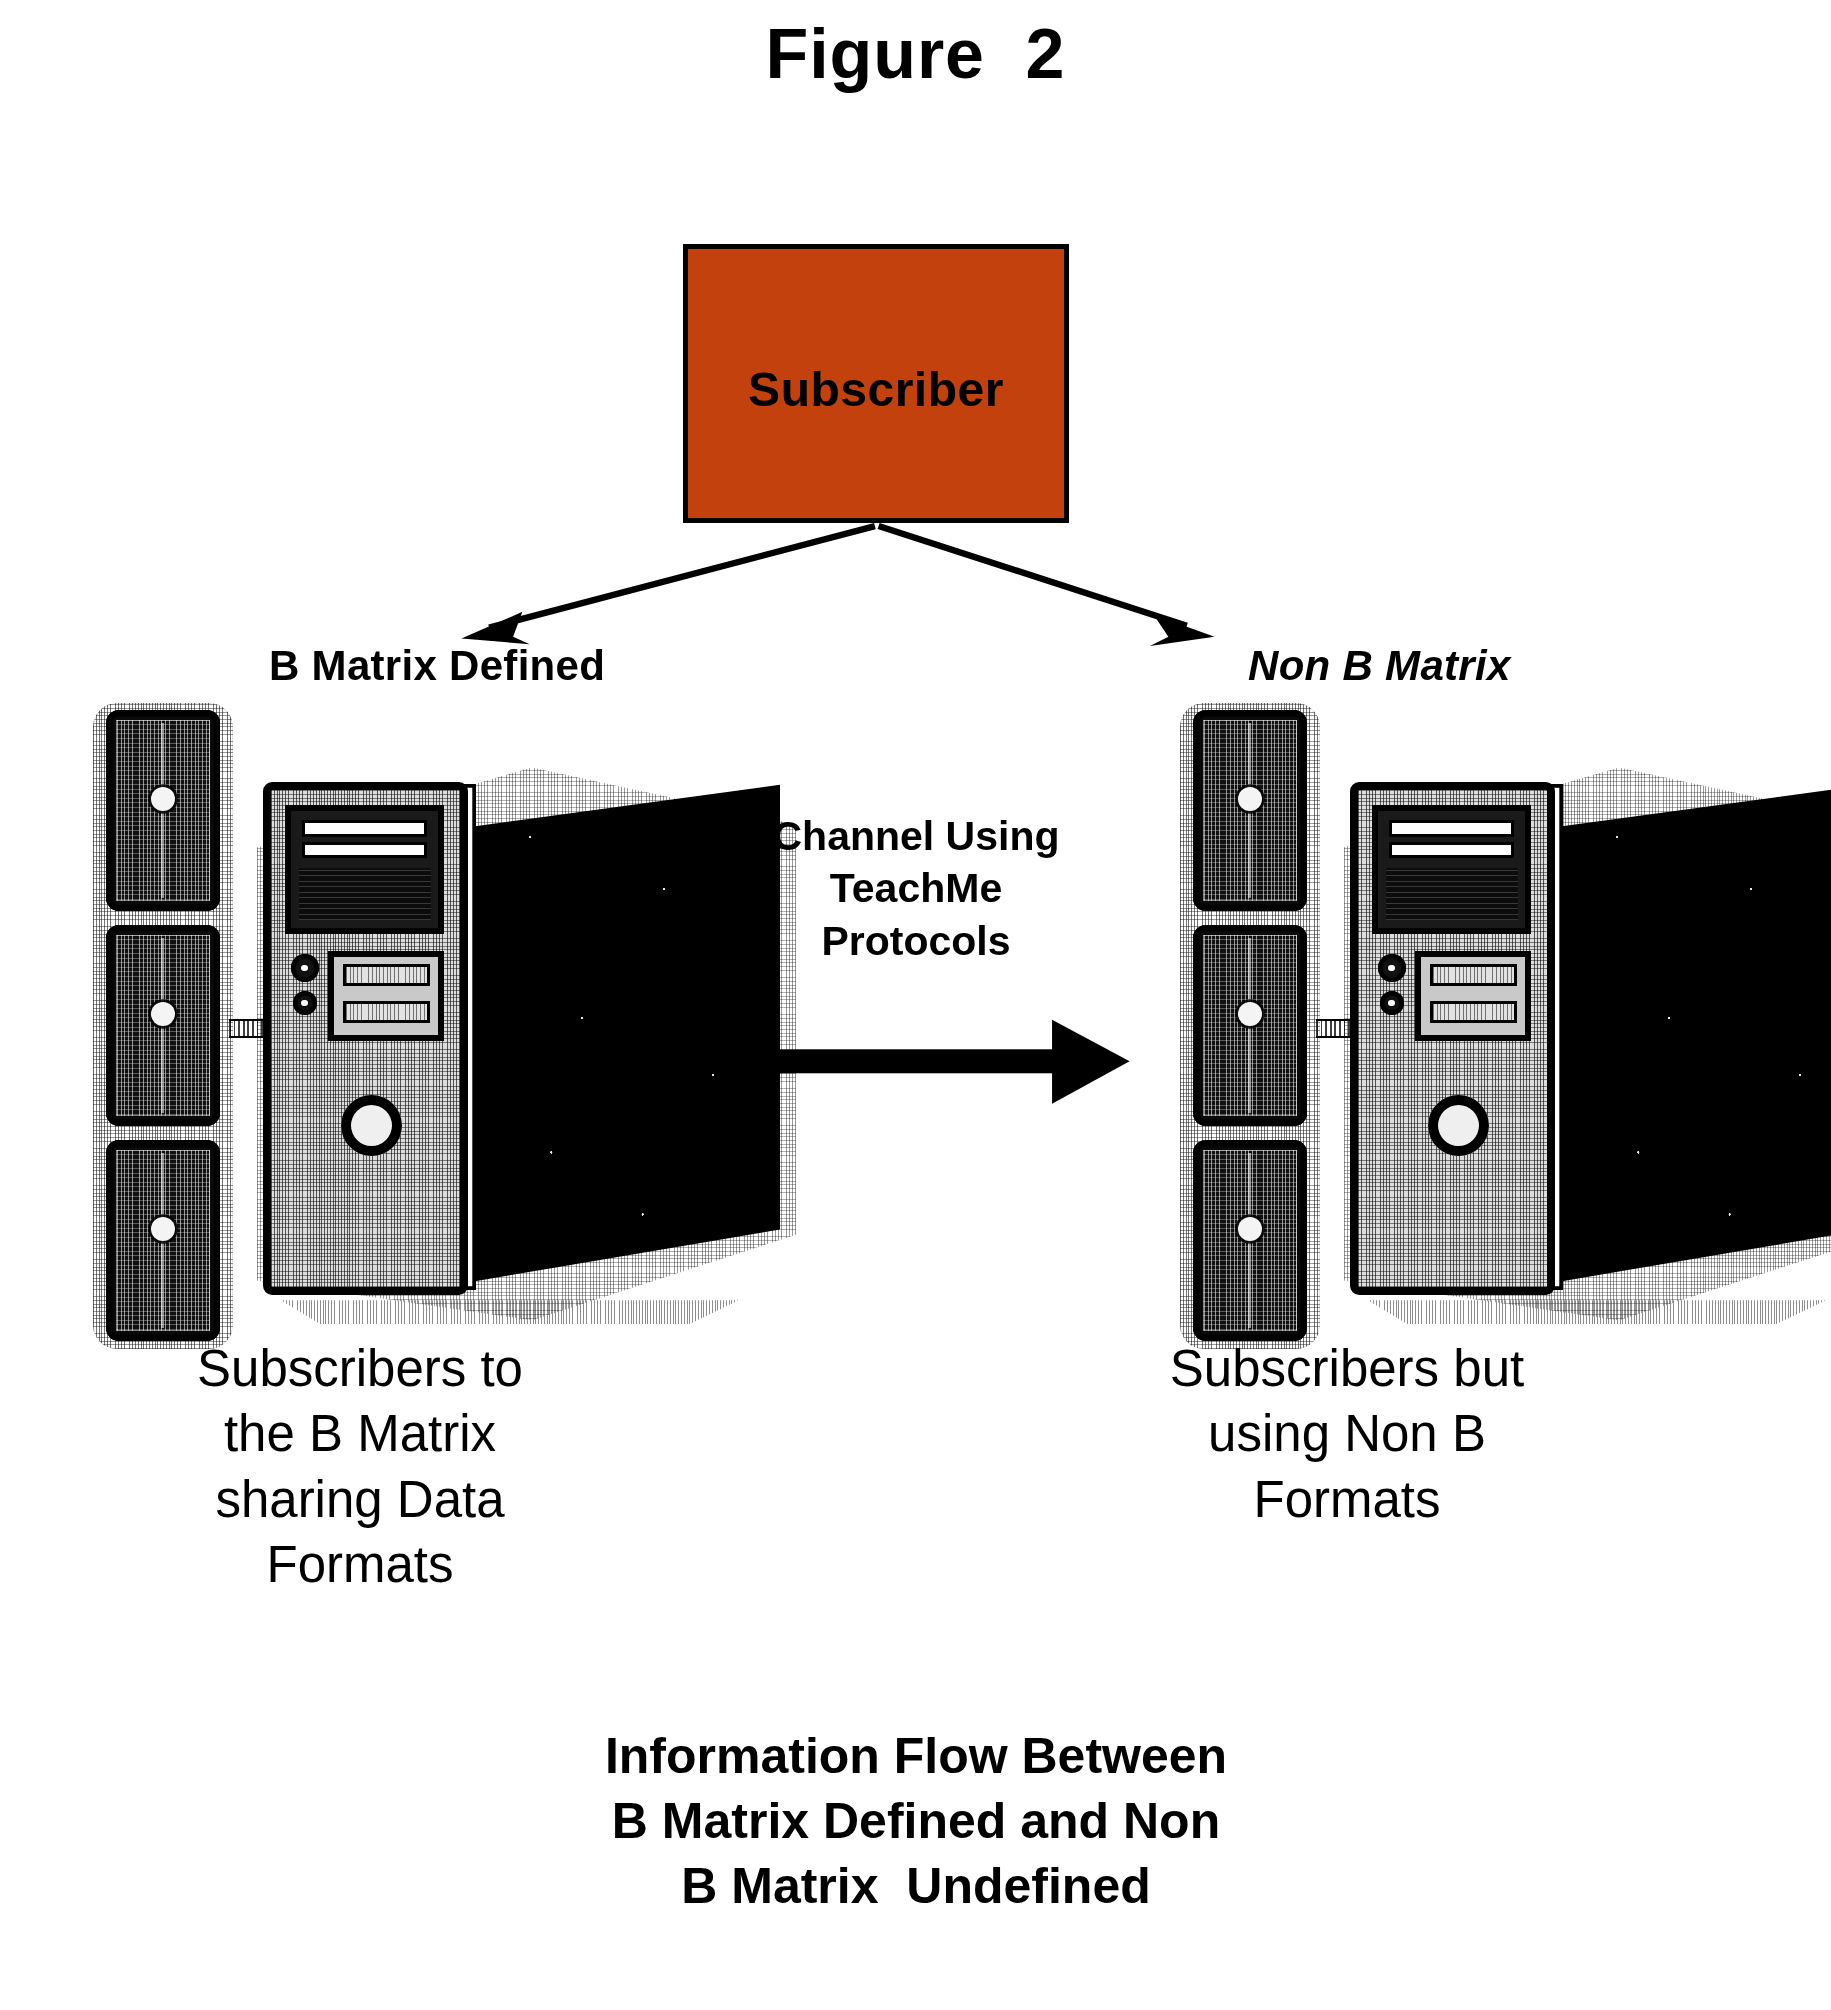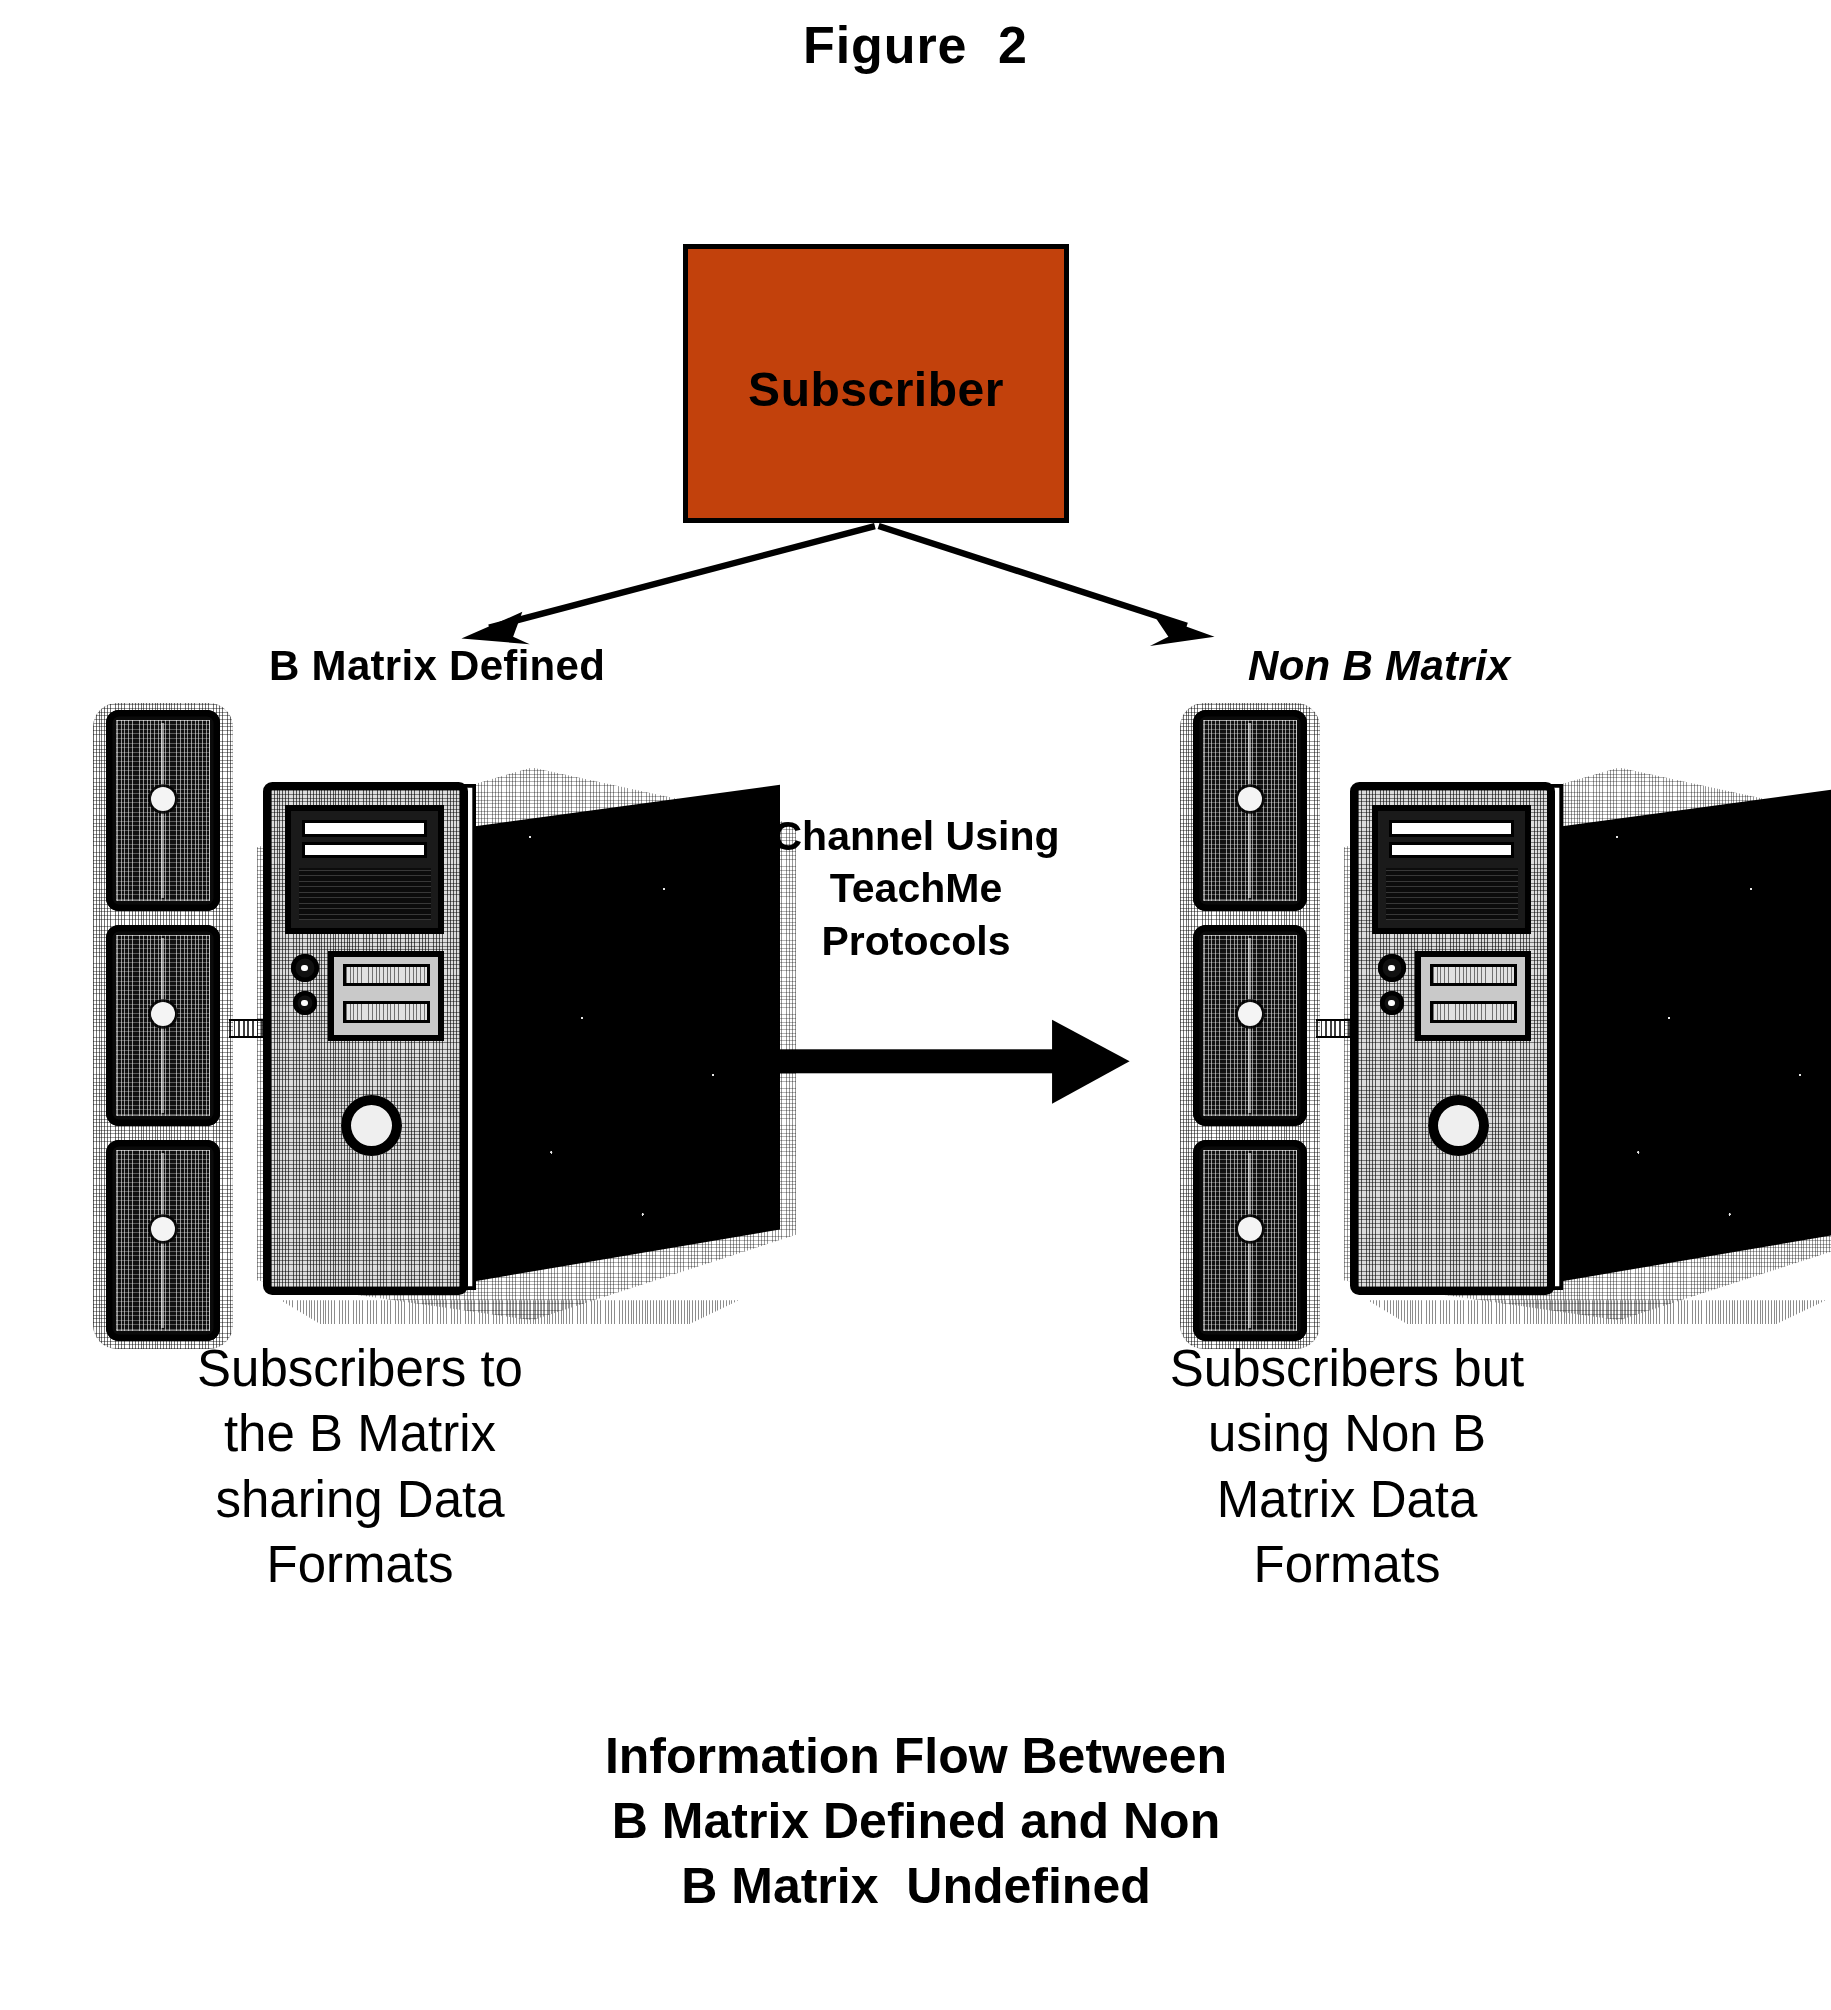--- a/index.html
+++ b/index.html
@@ -23,21 +23,21 @@
     inset: 0;
   }
 
   
   #figure-title {
     position: absolute;
     top: 18.5px;
     left: 0;
     width: 1831px;
     text-align: center;
-    font-size: 52px;
+    font-size: 70px;
     font-weight: bold;
     letter-spacing: 0.9px;
     line-height: 1.0;
     white-space: pre;
   }
 
   
   #subscriber-box {
     position: absolute;
     left: 683px;
@@ -498,21 +498,20 @@
         </div>
         <span class="vent-circle"></span>
       </div>
       <div class="tower-base"></div>
     </div>
   </div>
 
   <div class="group-caption" id="caption-right">
     <span class="line">Subscribers but</span>
     <span class="line">using Non B</span>
-    <span class="line">Matrix Data</span>
     <span class="line">Formats</span>
   </div>
 
   <div id="figure-caption">
     <span class="line">Information Flow Between</span>
     <span class="line">B Matrix Defined and Non</span>
     <span class="line">B Matrix  Undefined</span>
   </div>
 
 </div>

